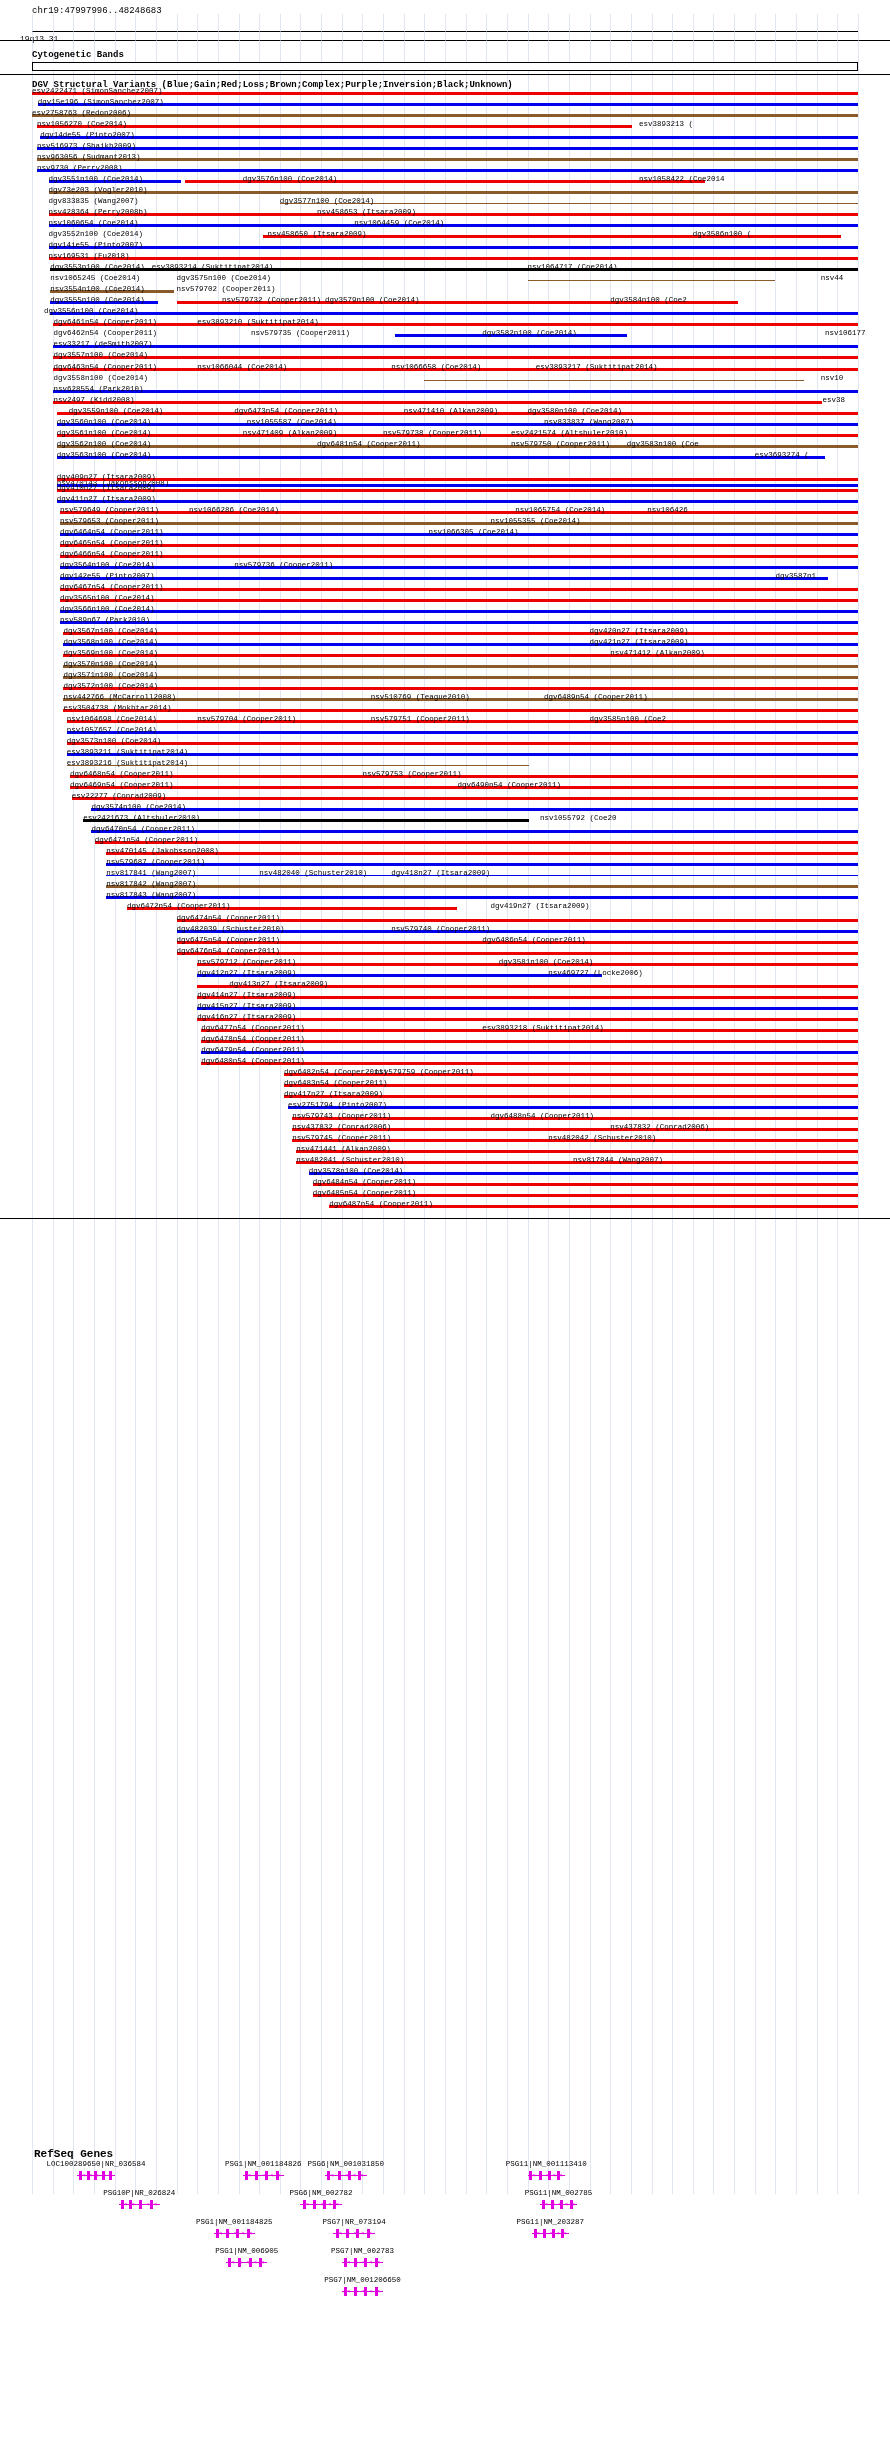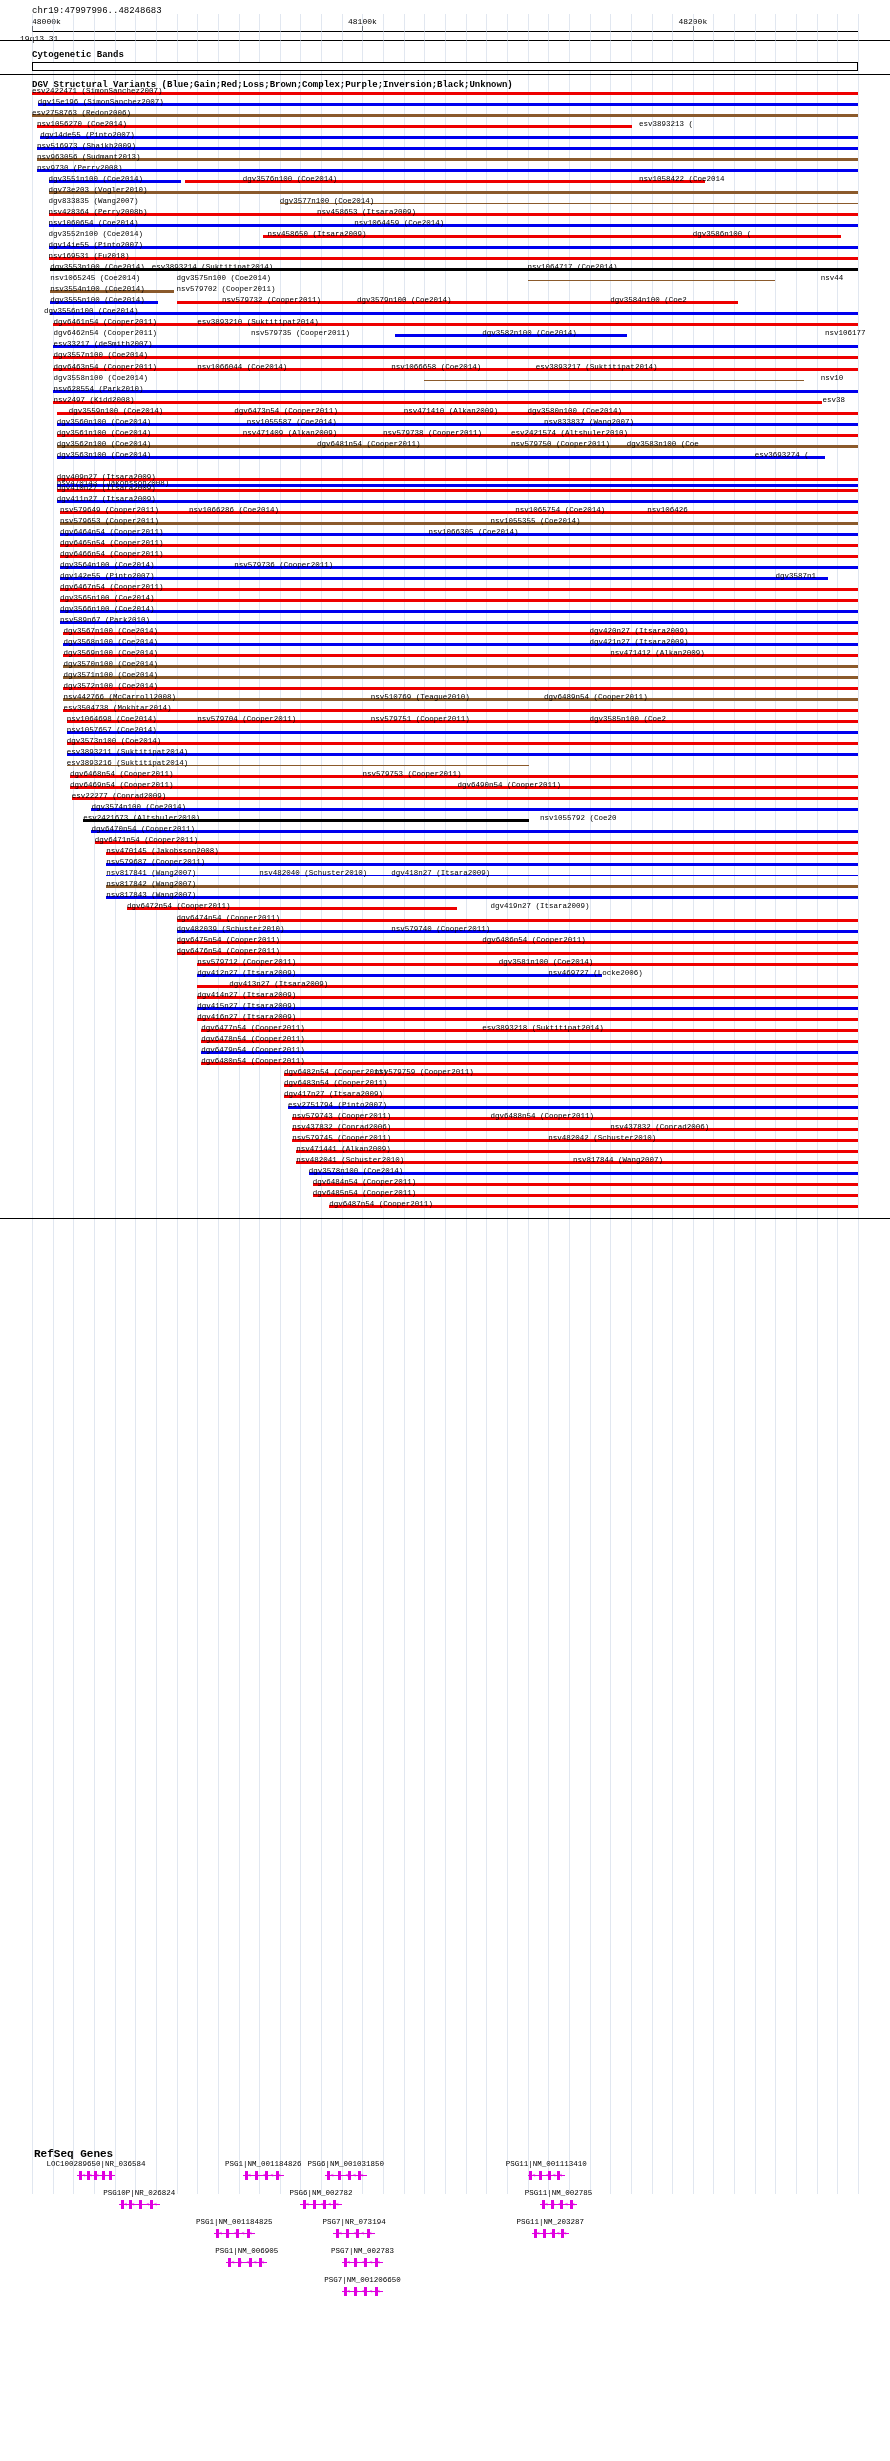--- a/index.html
+++ b/index.html
@@ -98,28 +98,20 @@
     font-family:"Liberation Mono", monospace; font-size:6px; color:#e000e0;
     line-height:5px;
   }
 </style>
 </head>
 <body>
 
 <div class="page">
 
   <div class="loc-label">chr19:47997996..48248683</div>
-  <div class="ruler" id="ruler">
-      <i class="tick" style="left: 0px;"></i>
-      <span class="tlabel first" style="left: 0px;">48000k</span>
-      <i class="tick" style="left: 330.4px;"></i>
-      <span class="tlabel" style="left: 330.4px;">48100k</span>
-      <i class="tick" style="left: 660.8px;"></i>
-      <span class="tlabel" style="left: 660.8px;">48200k</span>
-    </div>
   <div class="ruler-base"></div>
   <div class="hr-line" style="top:40px;"></div>
 
   <div class="band-label">19q13.31</div>
 
   <div class="grid" id="grid">
       <i style="left: 32px;"></i>
       <i style="left: 52.65px;"></i>
       <i style="left: 73.3px;"></i>
       <i style="left: 93.95px;"></i>
@@ -256,21 +248,21 @@
       <div class="track" style="top: 286.36px;">
         <div class="bar" style="left: 50.172px; width: 123.9px; background: rgb(139, 90, 43);"></div>
         <span class="lab" style="left: 50.172px;">nsv3554n100 (Coe2014)</span>
         <span class="lab" style="left: 176.55px;">nsv579702 (Cooper2011)</span>
       </div>
       <div class="track" style="top: 297.38px;">
         <div class="bar" style="left: 50.172px; width: 107.38px; background: rgb(0, 0, 238);"></div>
         <div class="bar" style="left: 176.55px; width: 561.68px; background: rgb(238, 0, 0);"></div>
         <span class="lab" style="left: 50.172px;">dgv3555n100 (Coe2014)</span>
         <span class="lab" style="left: 221.98px;">nsv579732 (Cooper2011)</span>
-        <span class="lab" style="left: 357px; text-align: center;">dgv3579n100 (Coe2014)</span>
+        <span class="lab" style="left: 325px; text-align: center;">dgv3579n100 (Coe2014)</span>
         <span class="lab" style="left: 610.2px;">dgv3584n100 (Coe2</span>
       </div>
       <div class="track" style="top: 308.4px;">
         <div class="bar" style="left: 50.172px; width: 807.828px; background: rgb(0, 0, 238);"></div>
         <span class="lab" style="left: 44px;">dgv3556n100 (Coe2014)</span>
       </div>
       <div class="track" style="top: 319.42px;">
         <div class="bar" style="left: 53.476px; width: 804.524px; background: rgb(238, 0, 0);"></div>
         <span class="lab" style="left: 53.476px;">dgv6461n54 (Cooper2011)</span>
         <span class="lab" style="left: 197.2px;">esv3893210 (Suktitipat2014)</span>

